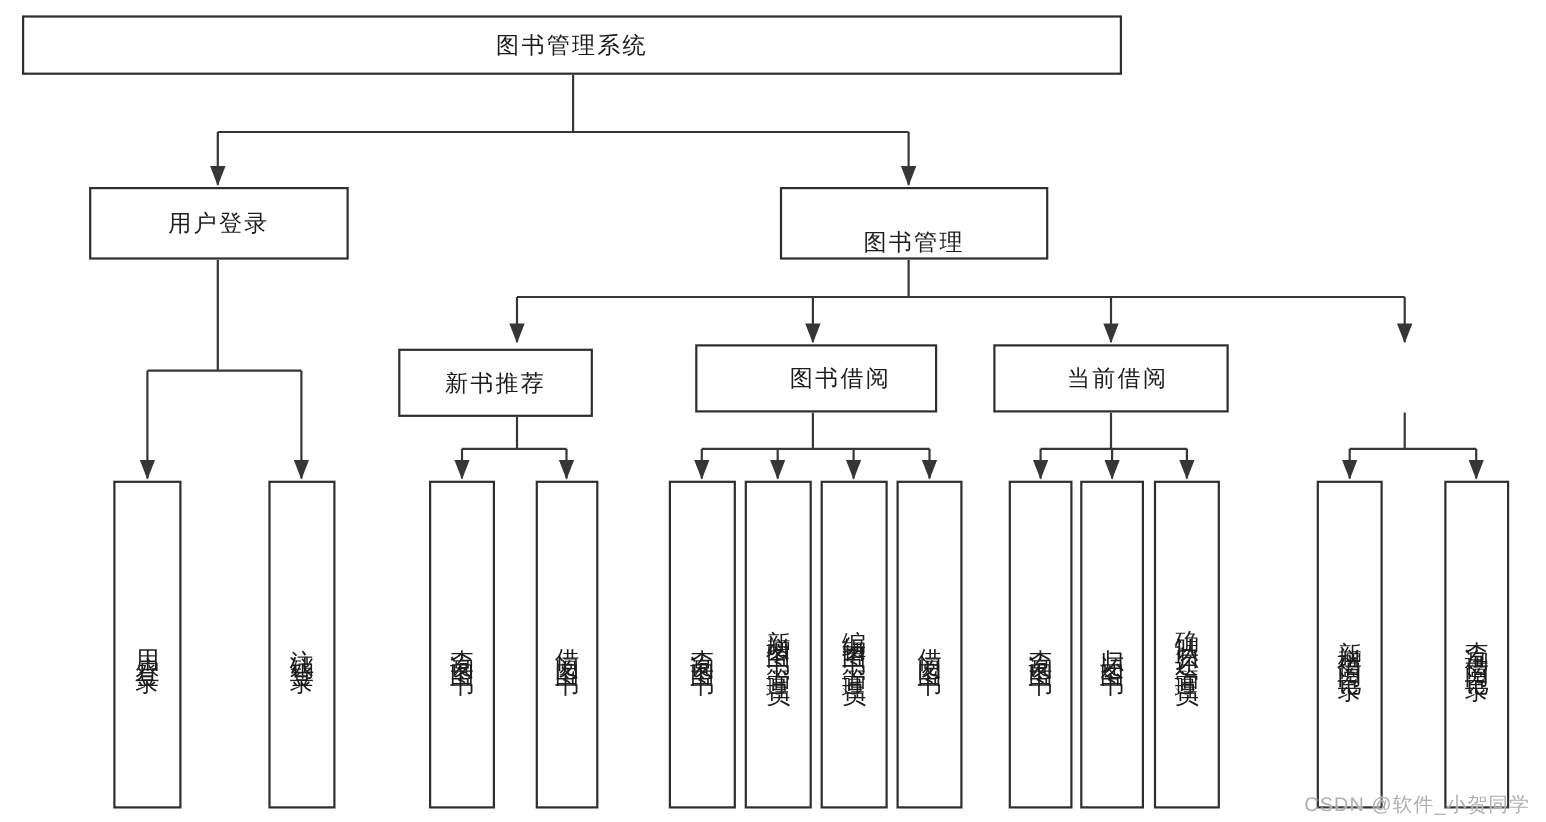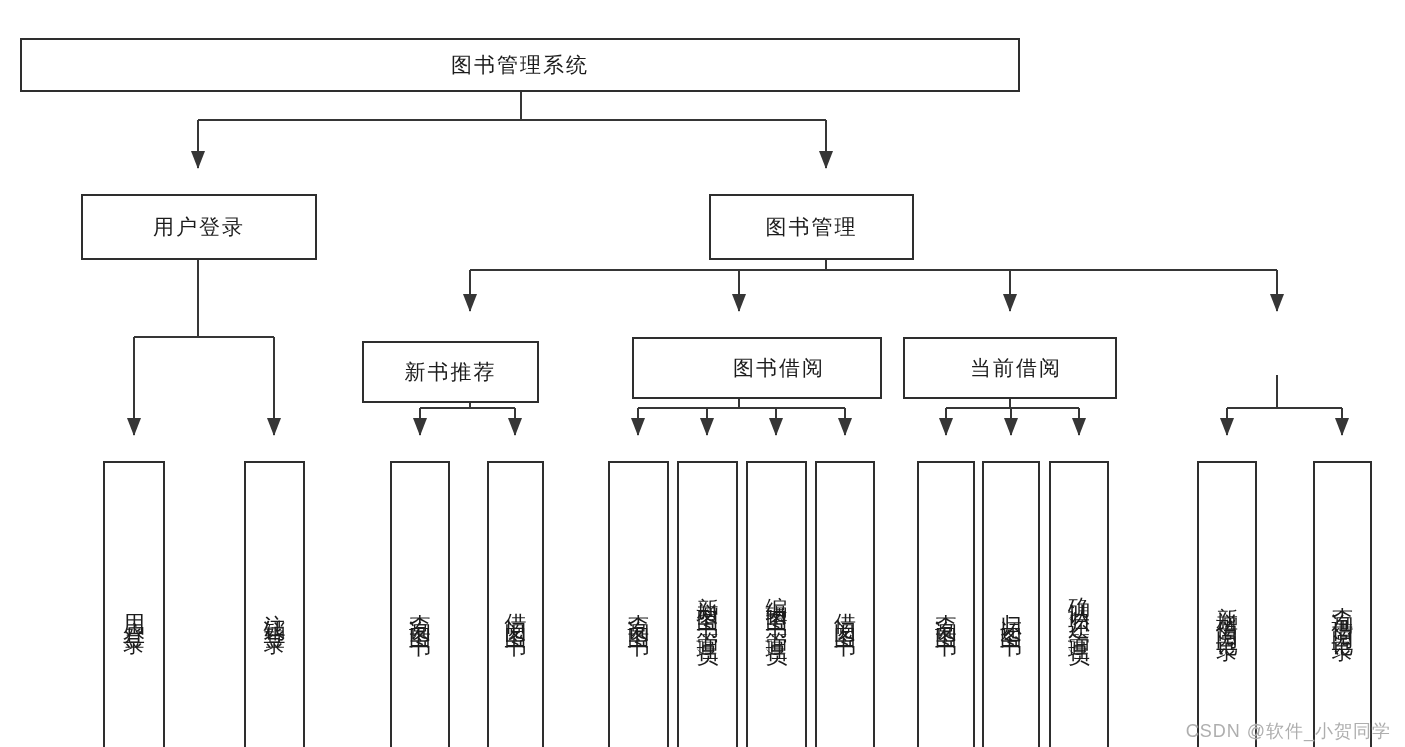--- a/index.html
+++ b/index.html
@@ -23,43 +23,42 @@
   }
   .node {
     position: absolute;
     box-sizing: border-box;
     border: 2px solid #2e2e2e;
     background: #ffffff;
     display: flex;
     align-items: center;
     justify-content: center;
     color: #1c1c1c;
-    margin-top: 24px;
   }
   .node.h span {
     font-size: 21px;
     letter-spacing: 2px;
     white-space: nowrap;
   }
   .node.v span {
     writing-mode: vertical-rl;
     text-orientation: mixed;
     font-size: 22px;
     letter-spacing: 7px;
     line-height: 1;
     white-space: nowrap;
   }
   
   #node-root   { left: 20px;  top: 14px;  width: 1000px; height: 54px; }
   
   #node-user-login      { left: 81px;  top: 170px; width: 236px; height: 66px; }
-  #node-book-management { left: 709px; top: 170px; width: 205px; height: 66px; }
+  #node-book-management { left: 709px; top: 170px; width: 244px; height: 66px; align-items: flex-end; }
   
   #node-new-book-recommend { left: 362px;  top: 317px; width: 177px; height: 62px; }
-  #node-book-borrow        { left: 632px;  top: 313px; width: 250px; height: 62px; padding-left: 44px; }
+  #node-book-borrow        { left: 632px;  top: 313px; width: 220px; height: 62px; padding-left: 44px; }
   #node-current-borrow     { left: 903px;  top: 313px; width: 214px; height: 62px; padding-left: 12px; }
   #node-borrow-records     { left: 1170px; top: 313px; width: 215px; height: 62px; }
   
   .leaf { top: 437px; height: 298px; }
   #leaf-user-login      { left: 103px;  width: 62px; }
   #leaf-logout          { left: 244px;  width: 61px; }
   #leaf-nb-query        { left: 390px;  width: 60px; }
   #leaf-nb-borrow       { left: 487px;  width: 57px; }
   #leaf-bb-query        { left: 608px;  width: 61px; }
   #leaf-bb-add          { left: 677px;  width: 61px; }

